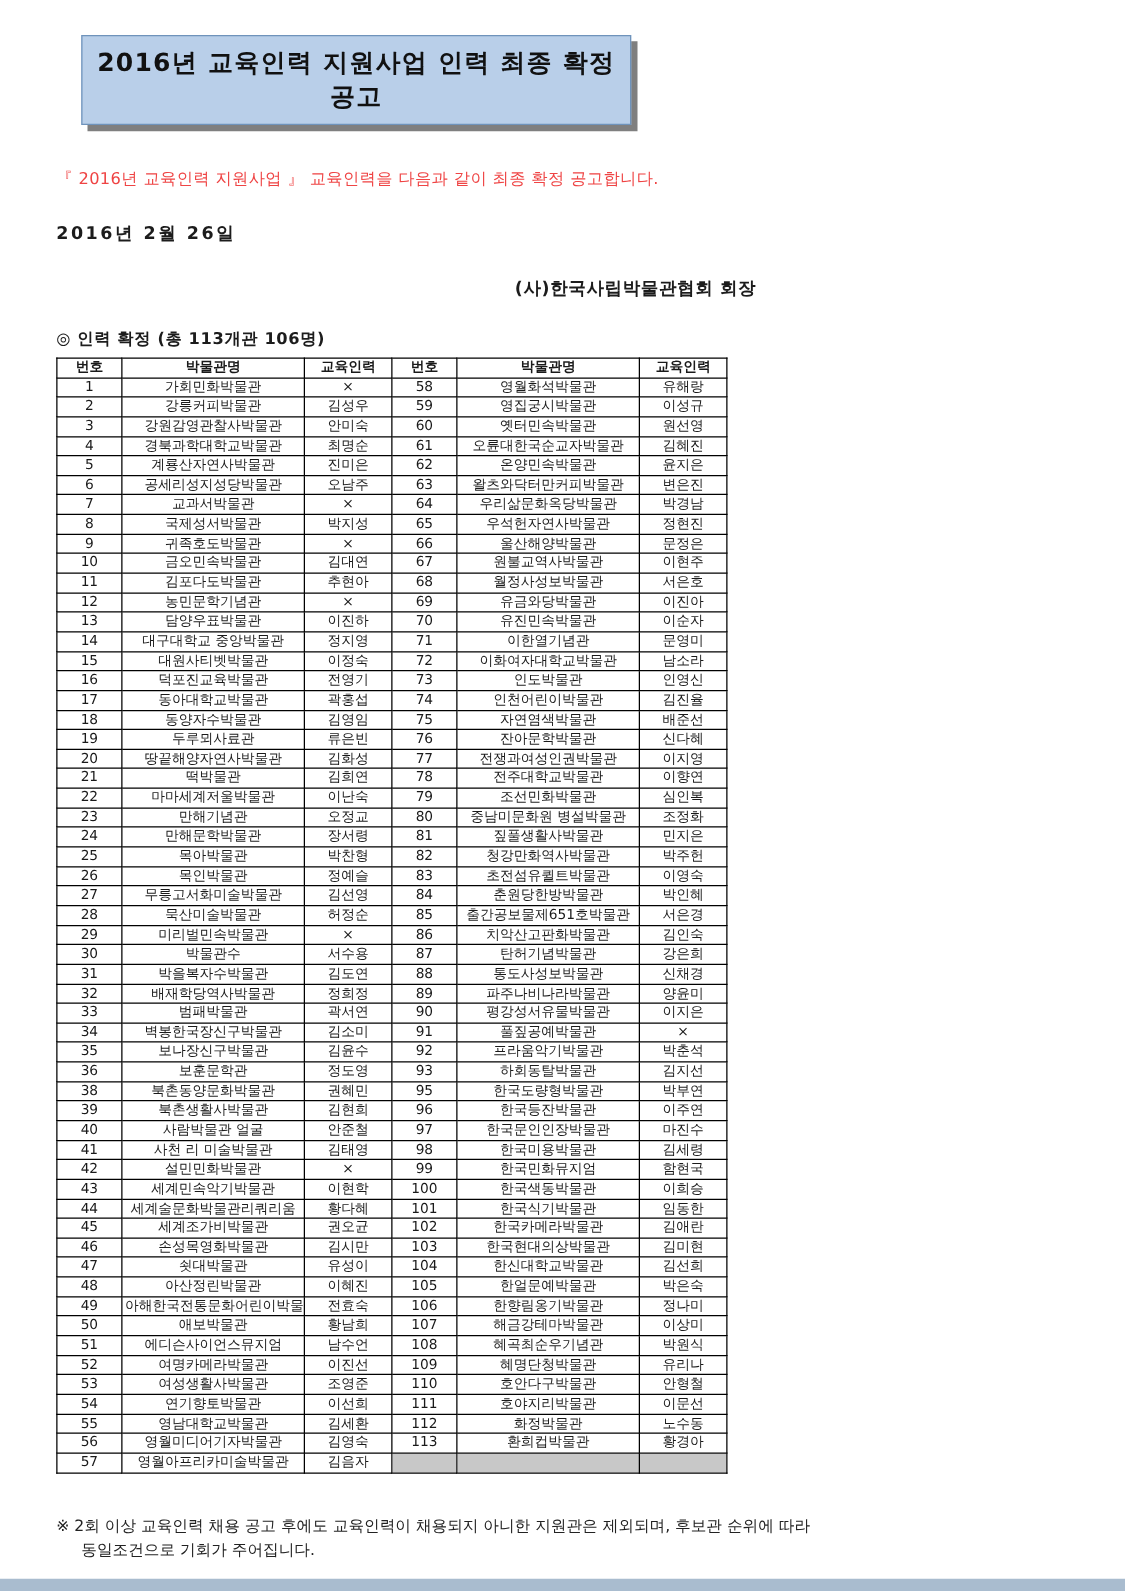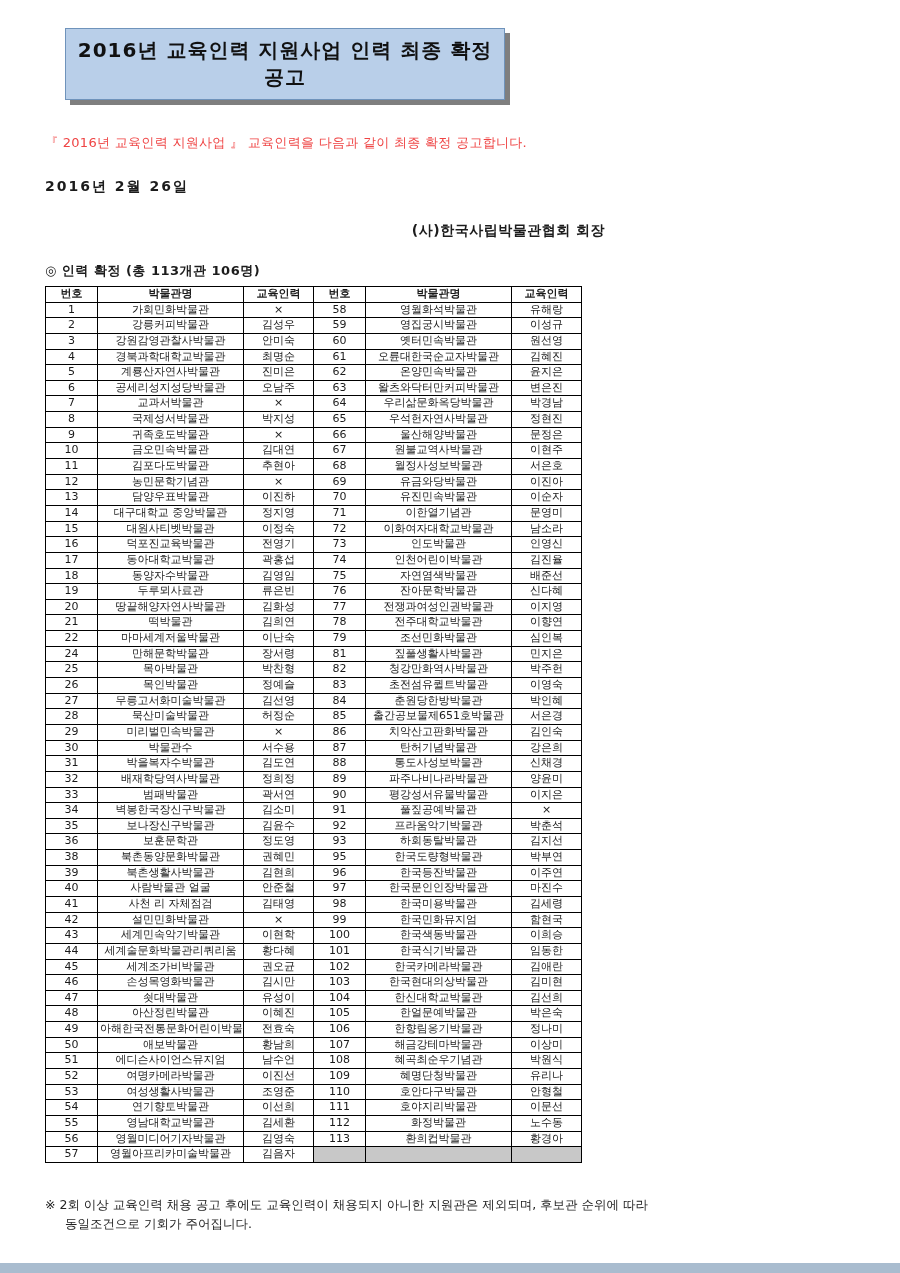--- a/index.html
+++ b/index.html
@@ -238,20 +238,28 @@
         </tr>
         <tr>
           <td>22</td>
           <td>마마세계저울박물관</td>
           <td>이난숙</td>
           <td>79</td>
           <td>조선민화박물관</td>
           <td>심인복</td>
         </tr>
         <tr>
+          <td>23</td>
+          <td>만해기념관</td>
+          <td>오정교</td>
+          <td>80</td>
+          <td>중남미문화원 병설박물관</td>
+          <td>조정화</td>
+        </tr>
+        <tr>
           <td>24</td>
           <td>만해문학박물관</td>
           <td>장서령</td>
           <td>81</td>
           <td>짚풀생활사박물관</td>
           <td>민지은</td>
         </tr>
         <tr>
           <td>25</td>
           <td>목아박물관</td>
@@ -367,21 +375,21 @@
         <tr>
           <td>40</td>
           <td>사람박물관 얼굴</td>
           <td>안준철</td>
           <td>97</td>
           <td>한국문인인장박물관</td>
           <td>마진수</td>
         </tr>
         <tr>
           <td>41</td>
-          <td>사천 리 자체점검</td>
+          <td>사천 리 미술박물관</td>
           <td>김태영</td>
           <td>98</td>
           <td>한국미용박물관</td>
           <td>김세령</td>
         </tr>
         <tr>
           <td>42</td>
           <td>설민민화박물관</td>
           <td>×</td>
           <td>99</td>

